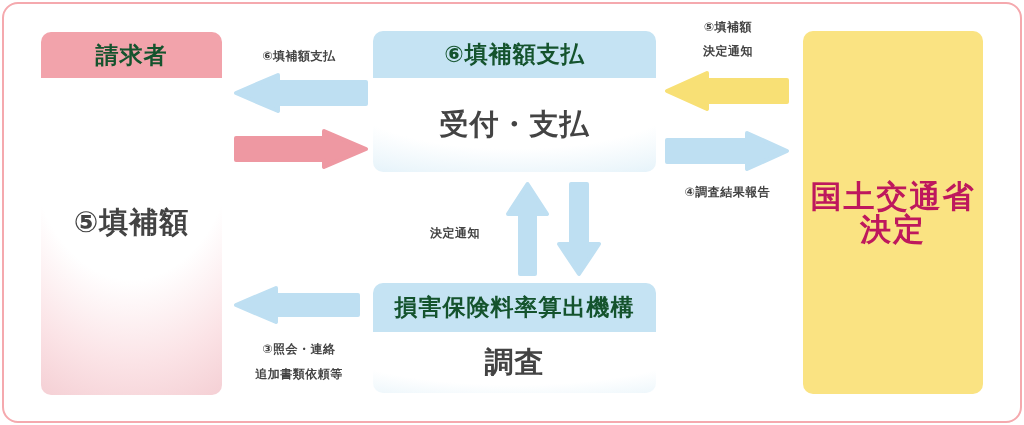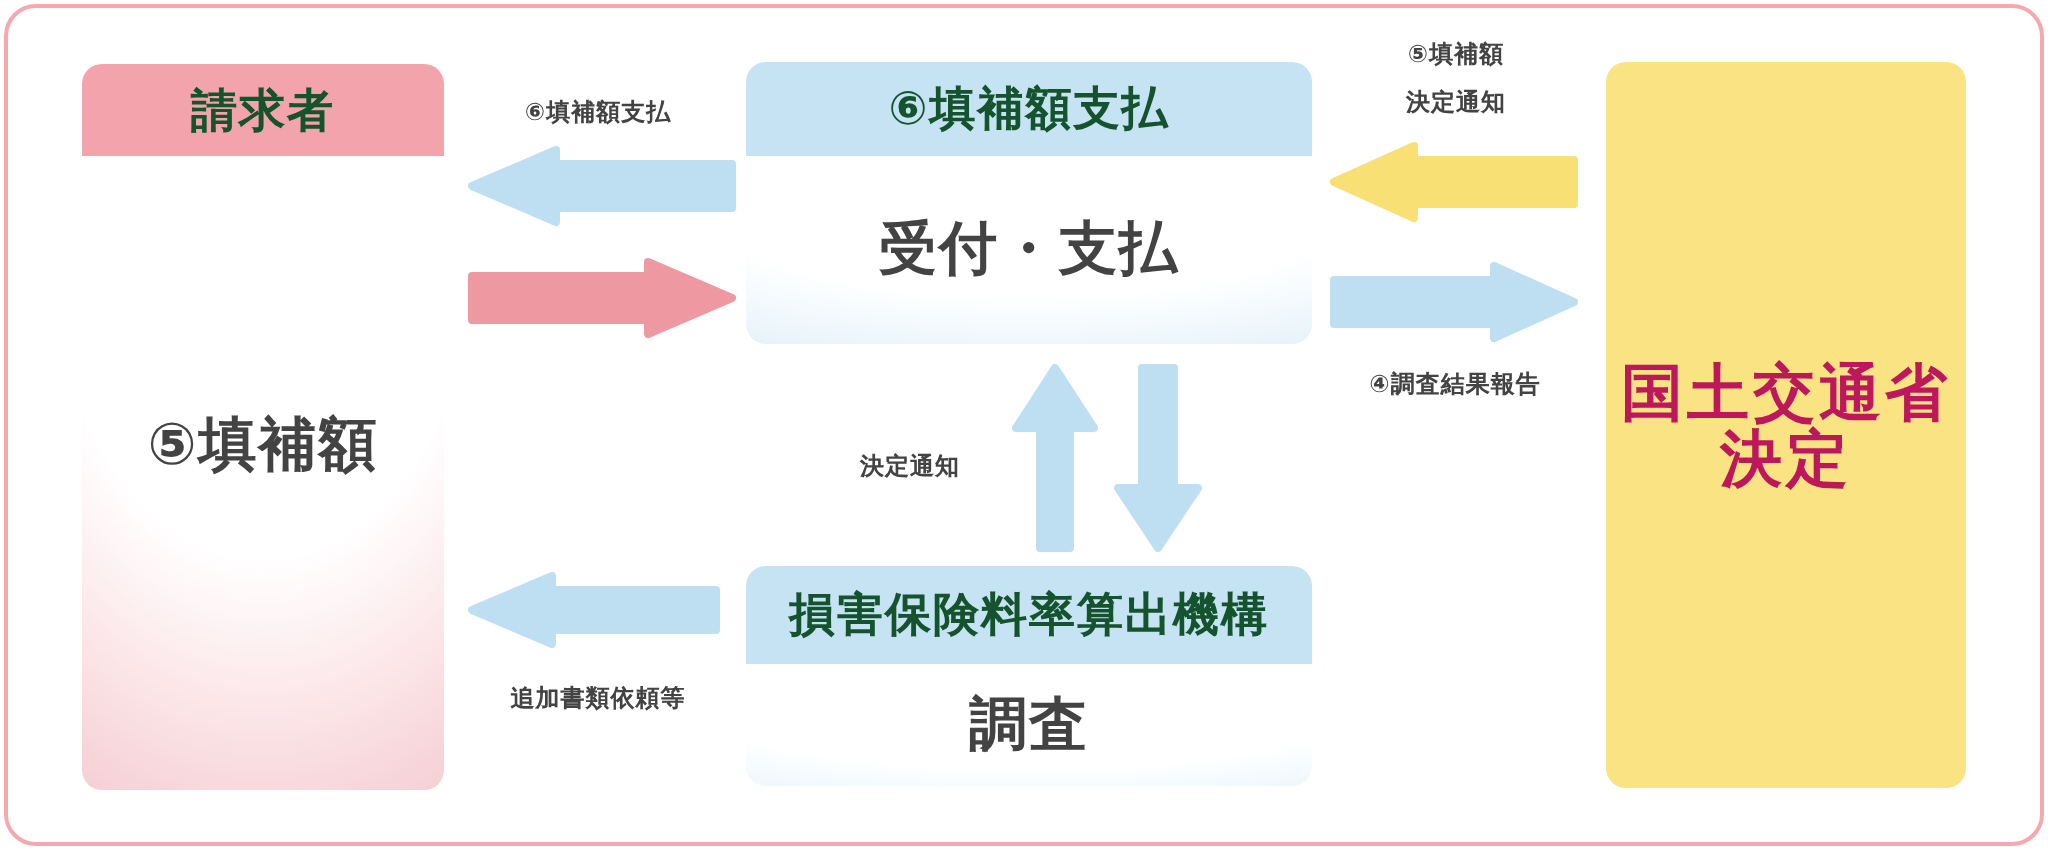--- a/index.html
+++ b/index.html
@@ -135,15 +135,16 @@
   </svg>
   <svg class="arrow arrow-step2-down" width="40" height="90" viewBox="0 0 40 90">
     <polygon points="12,0 12,60 0,60 20,90 40,60 28,60 28,0" fill="#bedff2" stroke="#bedff2"></polygon>
   </svg>
   <div class="arrow-label label-step2">決定通知</div>
 
   <svg class="arrow arrow-step3" width="122" height="34" viewBox="0 0 122 34">
     <polygon points="122,7 40,7 40,0 0,17 40,34 40,27 122,27" fill="#bedff2" stroke="#bedff2"></polygon>
   </svg>
   <div class="arrow-label label-step3">
+    <div>③照会・連絡</div>
     <div>追加書類依頼等</div>
   </div>
 </div>
 
 </body></html>

